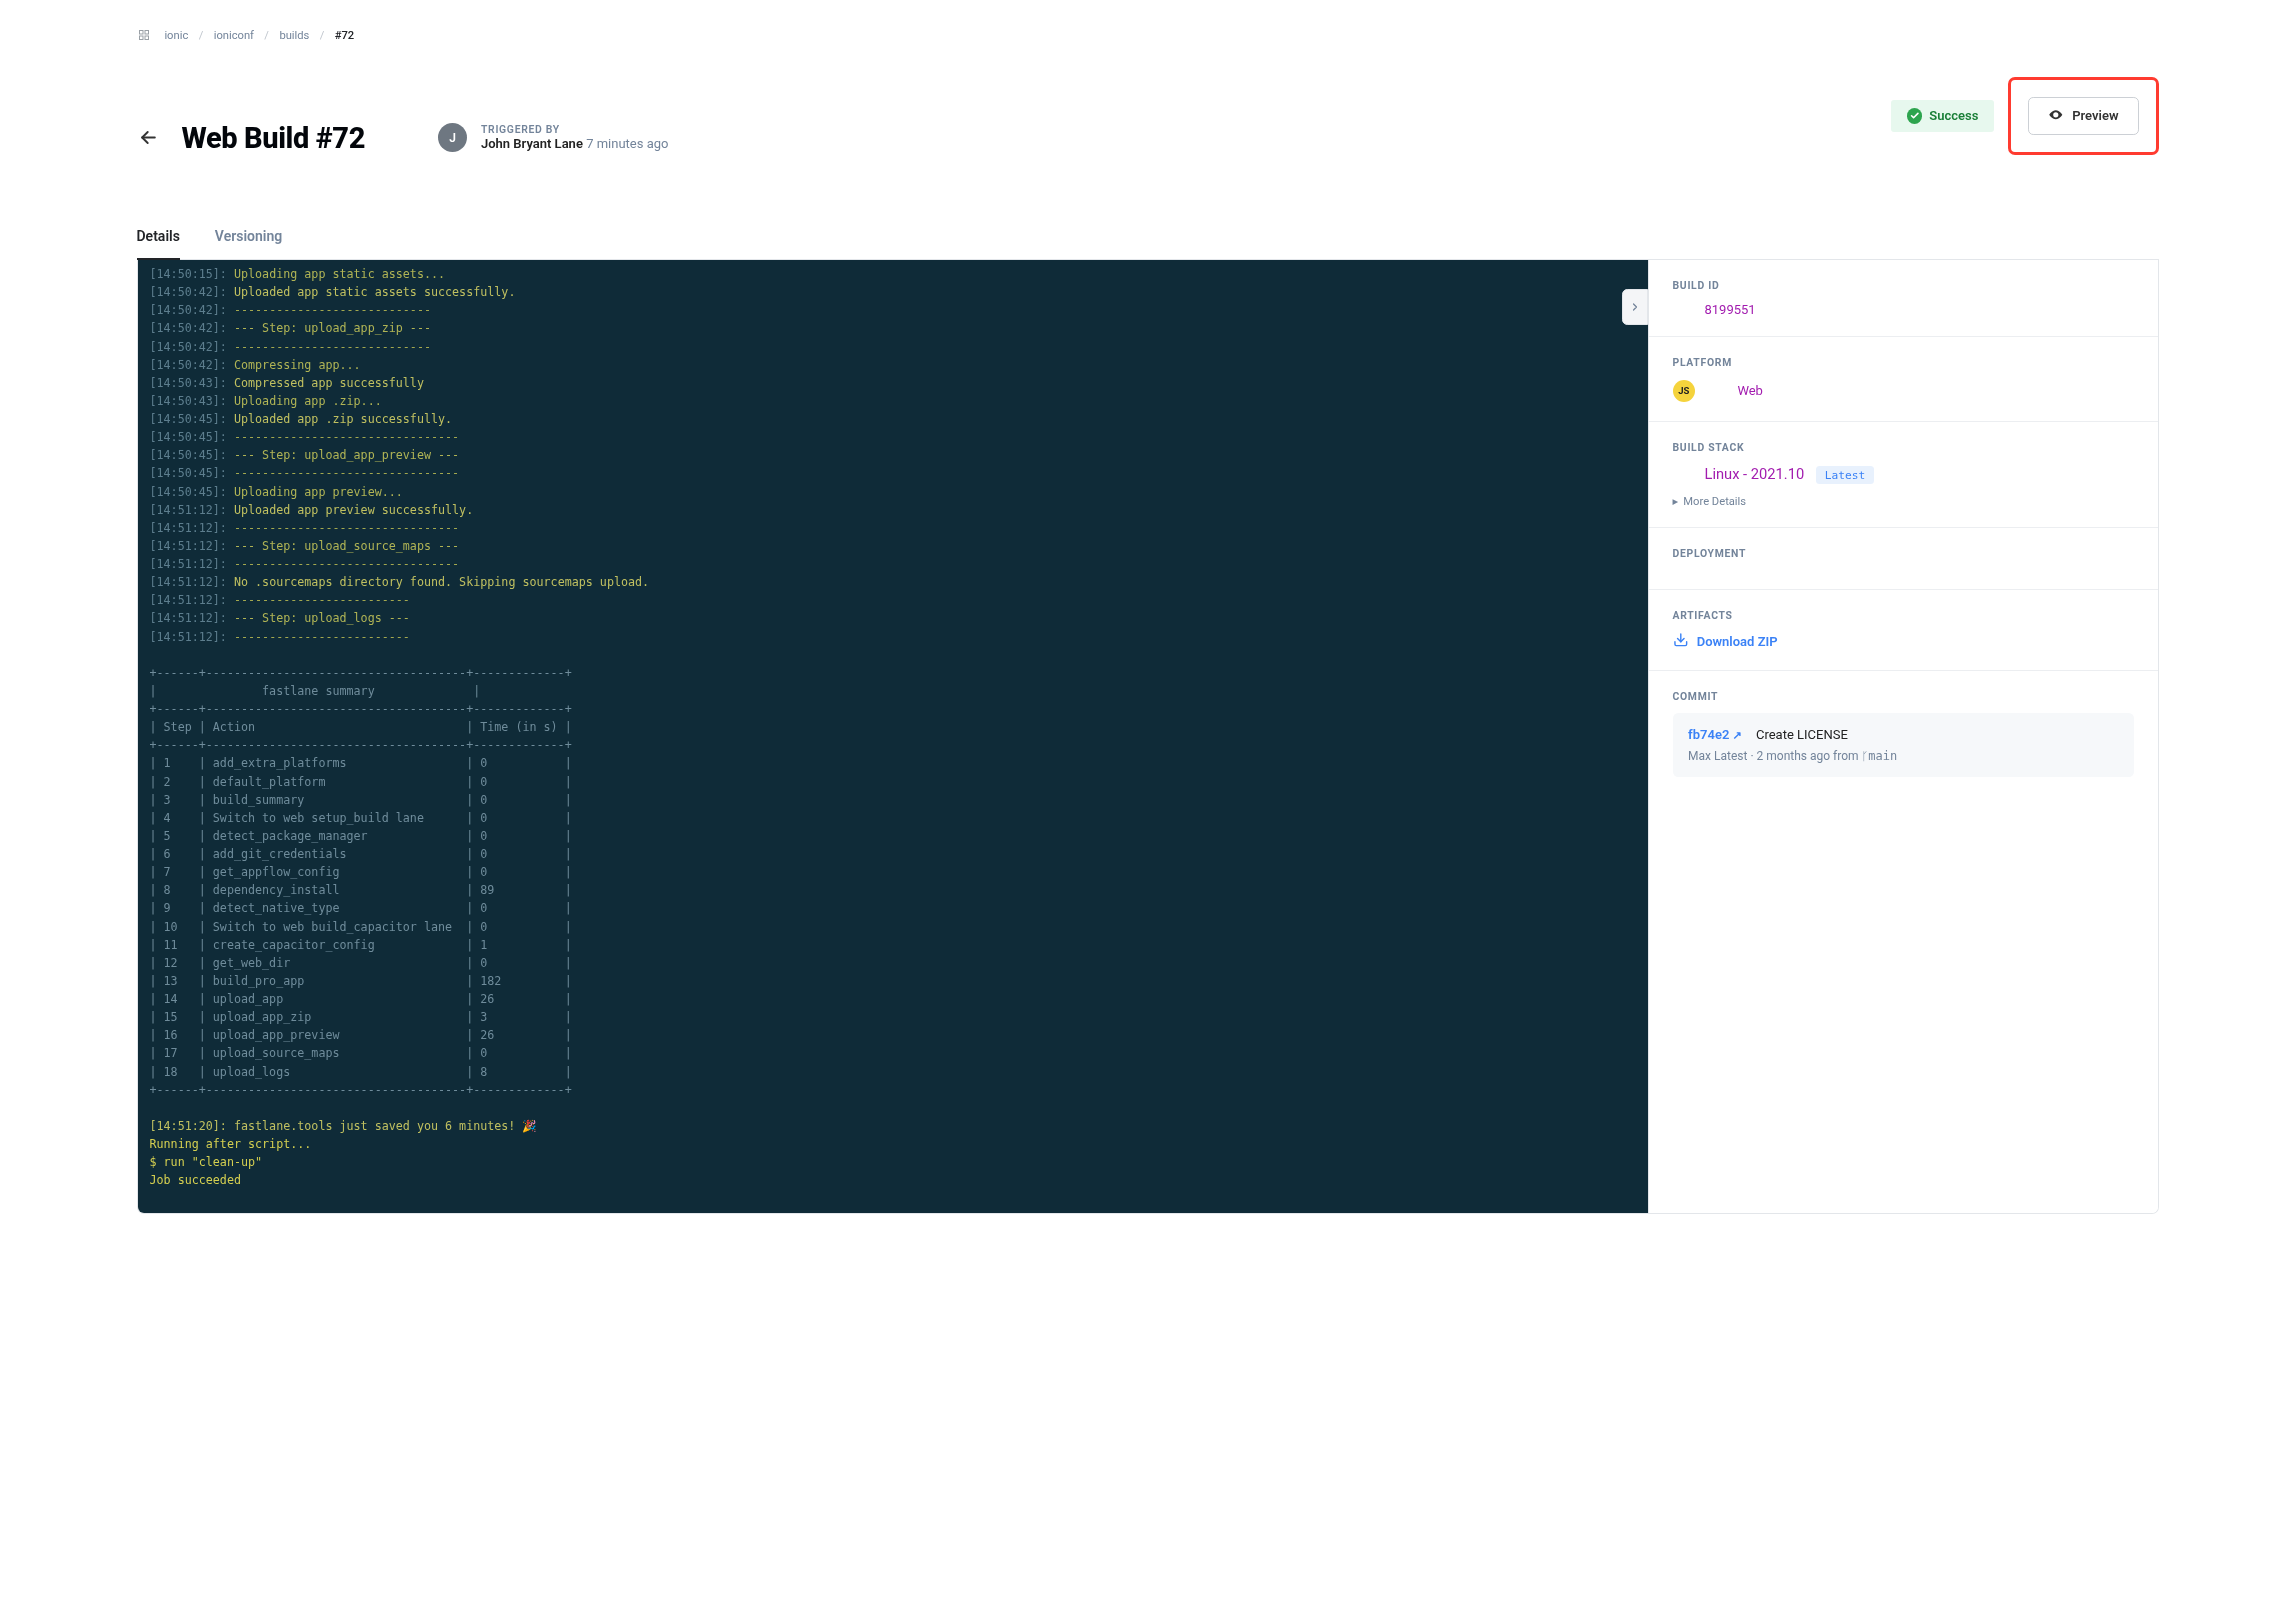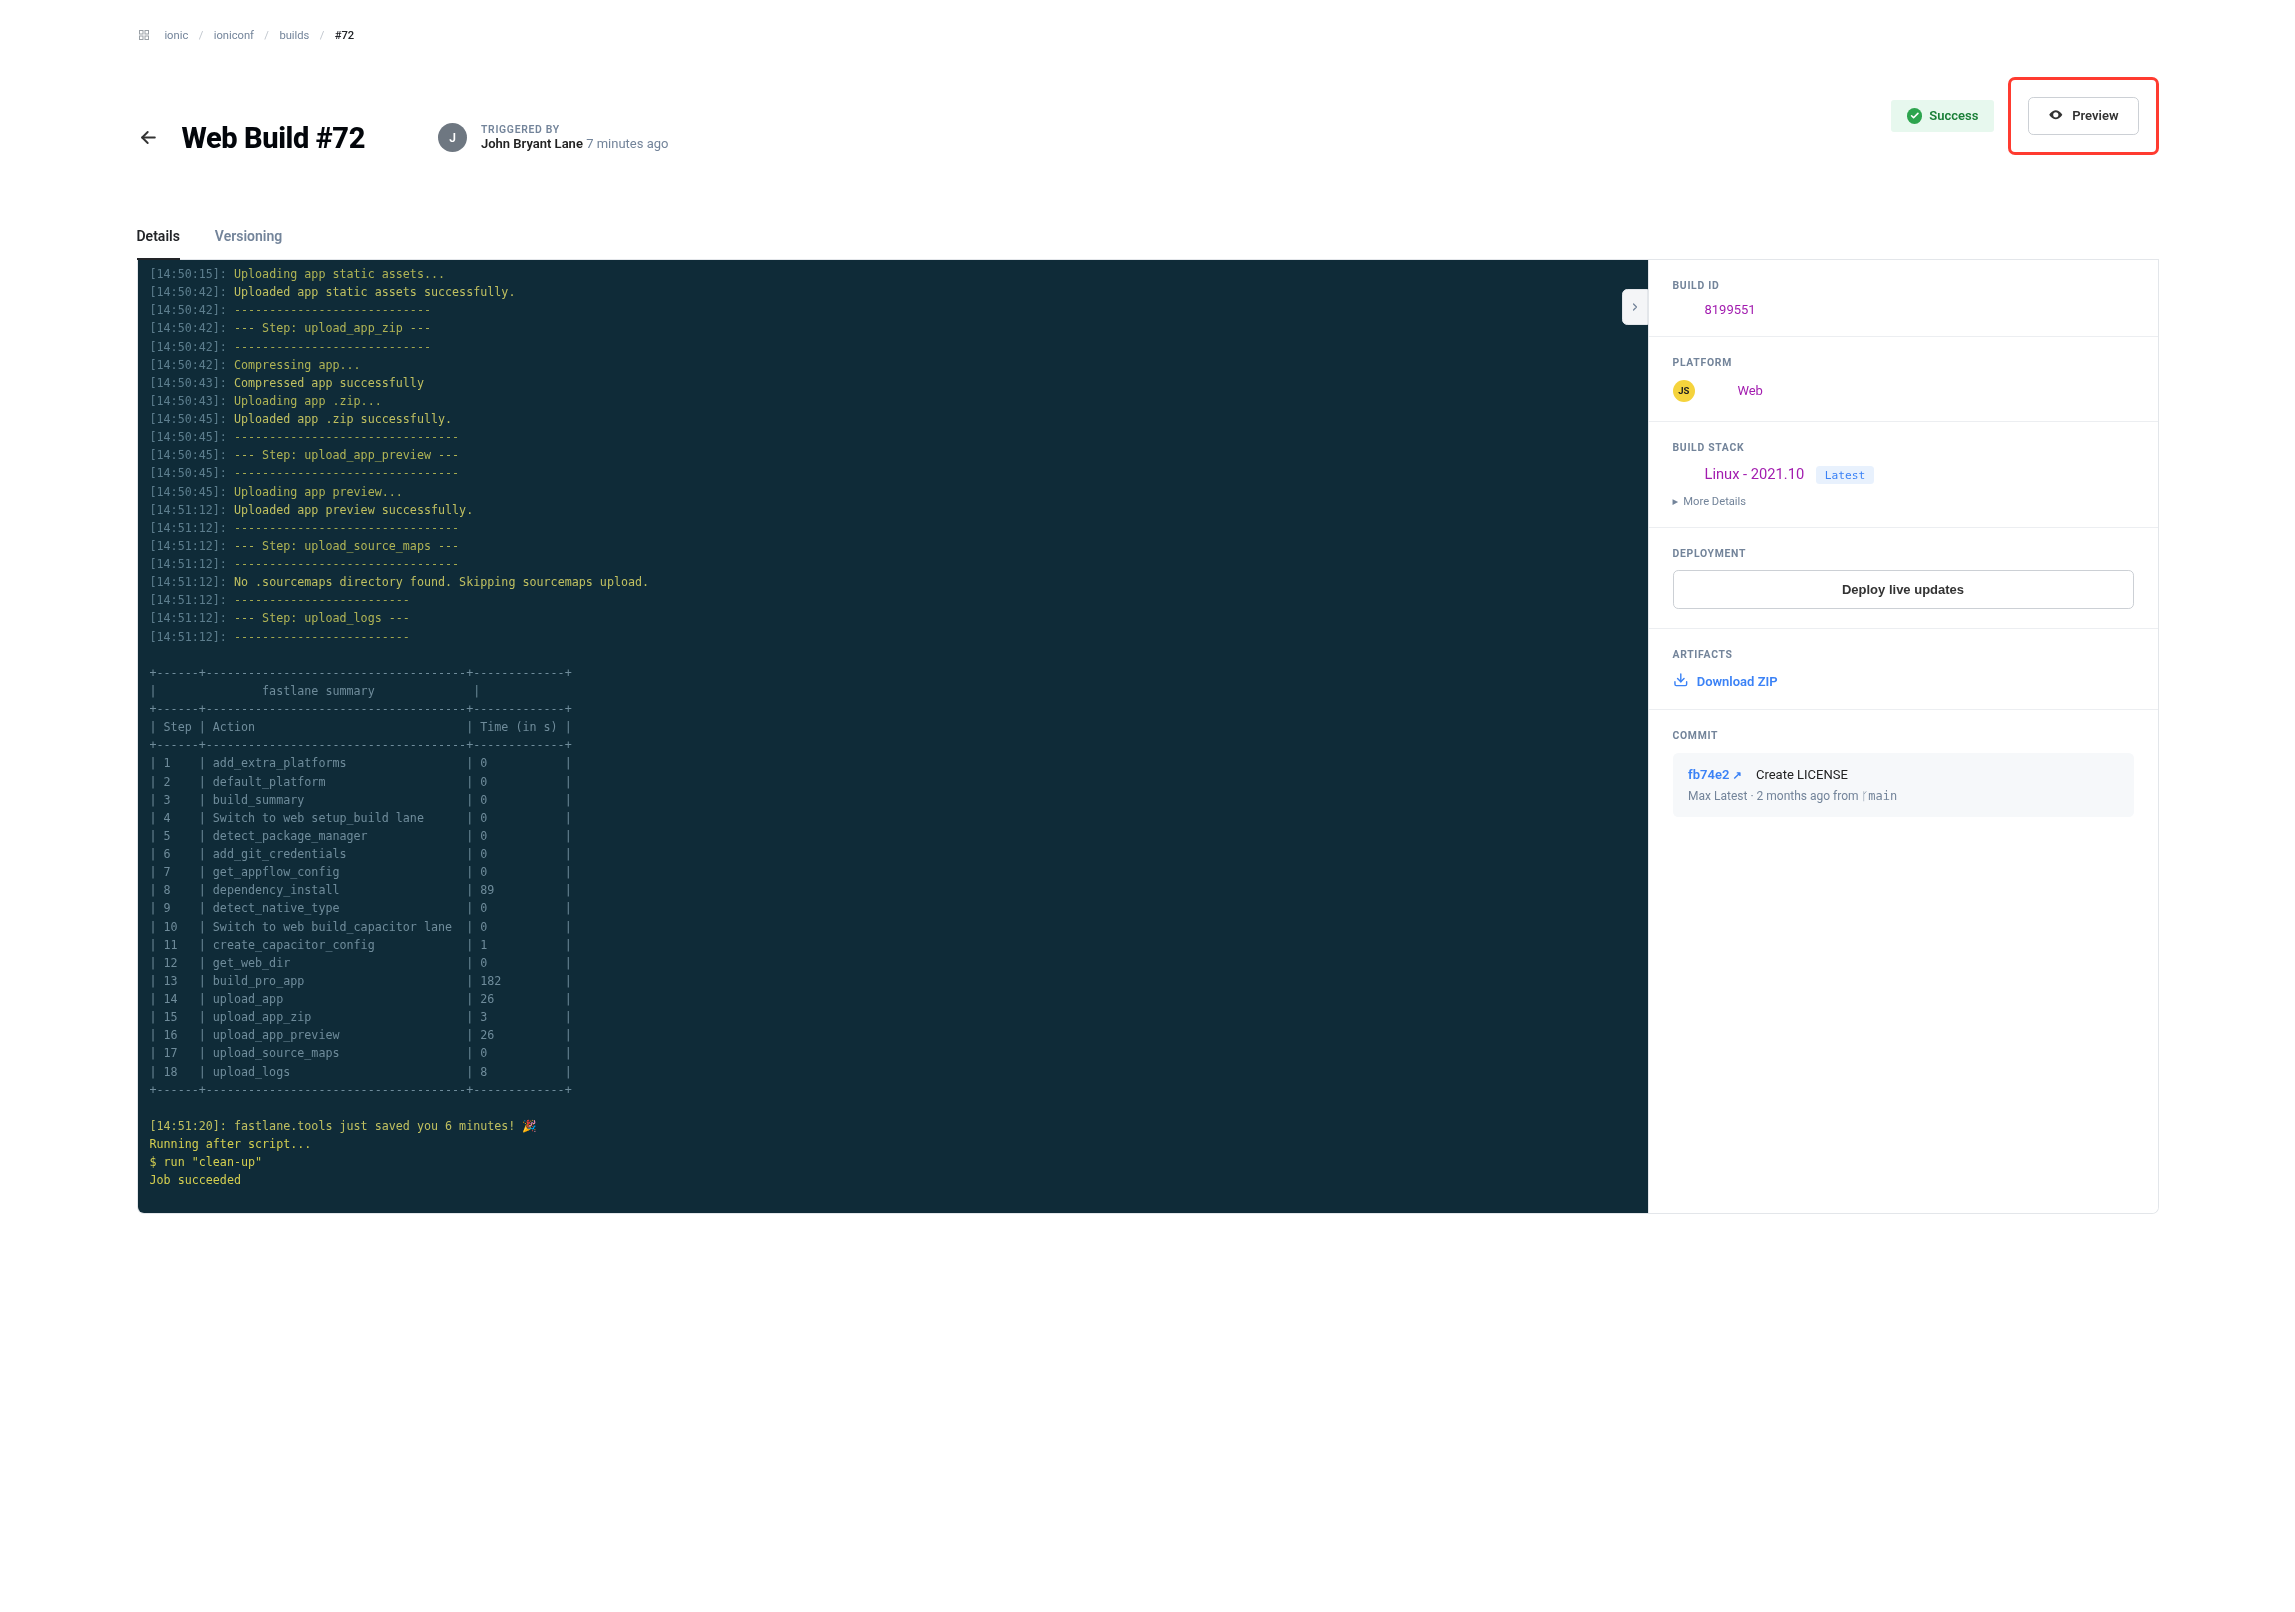--- a/index.html
+++ b/index.html
@@ -344,21 +344,20 @@
           <span class="side-value" style="font-size:14.7px">Linux - 2021.10</span>
           <span class="latest-badge">Latest</span>
         </div>
         <div class="more-details">
           <span>▸</span>
           <span>More Details</span>
         </div>
       </div>
       <div class="side-section">
         <div class="side-label">DEPLOYMENT</div>
-        <button class="deploy-btn">Deploy live updates</button>
       </div>
       <div class="side-section">
         <div class="side-label">ARTIFACTS</div>
         <div class="download-link">
           <span>
             <svg width="15.6" height="15.6" viewBox="0 0 24 24" fill="none" stroke="currentColor" stroke-width="2.2" stroke-linecap="round" stroke-linejoin="round">
                 <path d="M21 15v4a2 2 0 01-2 2H5a2 2 0 01-2-2v-4"></path>
                 <polyline points="7 10 12 15 17 10"></polyline>
                 <line x1="12" y1="15" x2="12" y2="3"></line>
               </svg>

